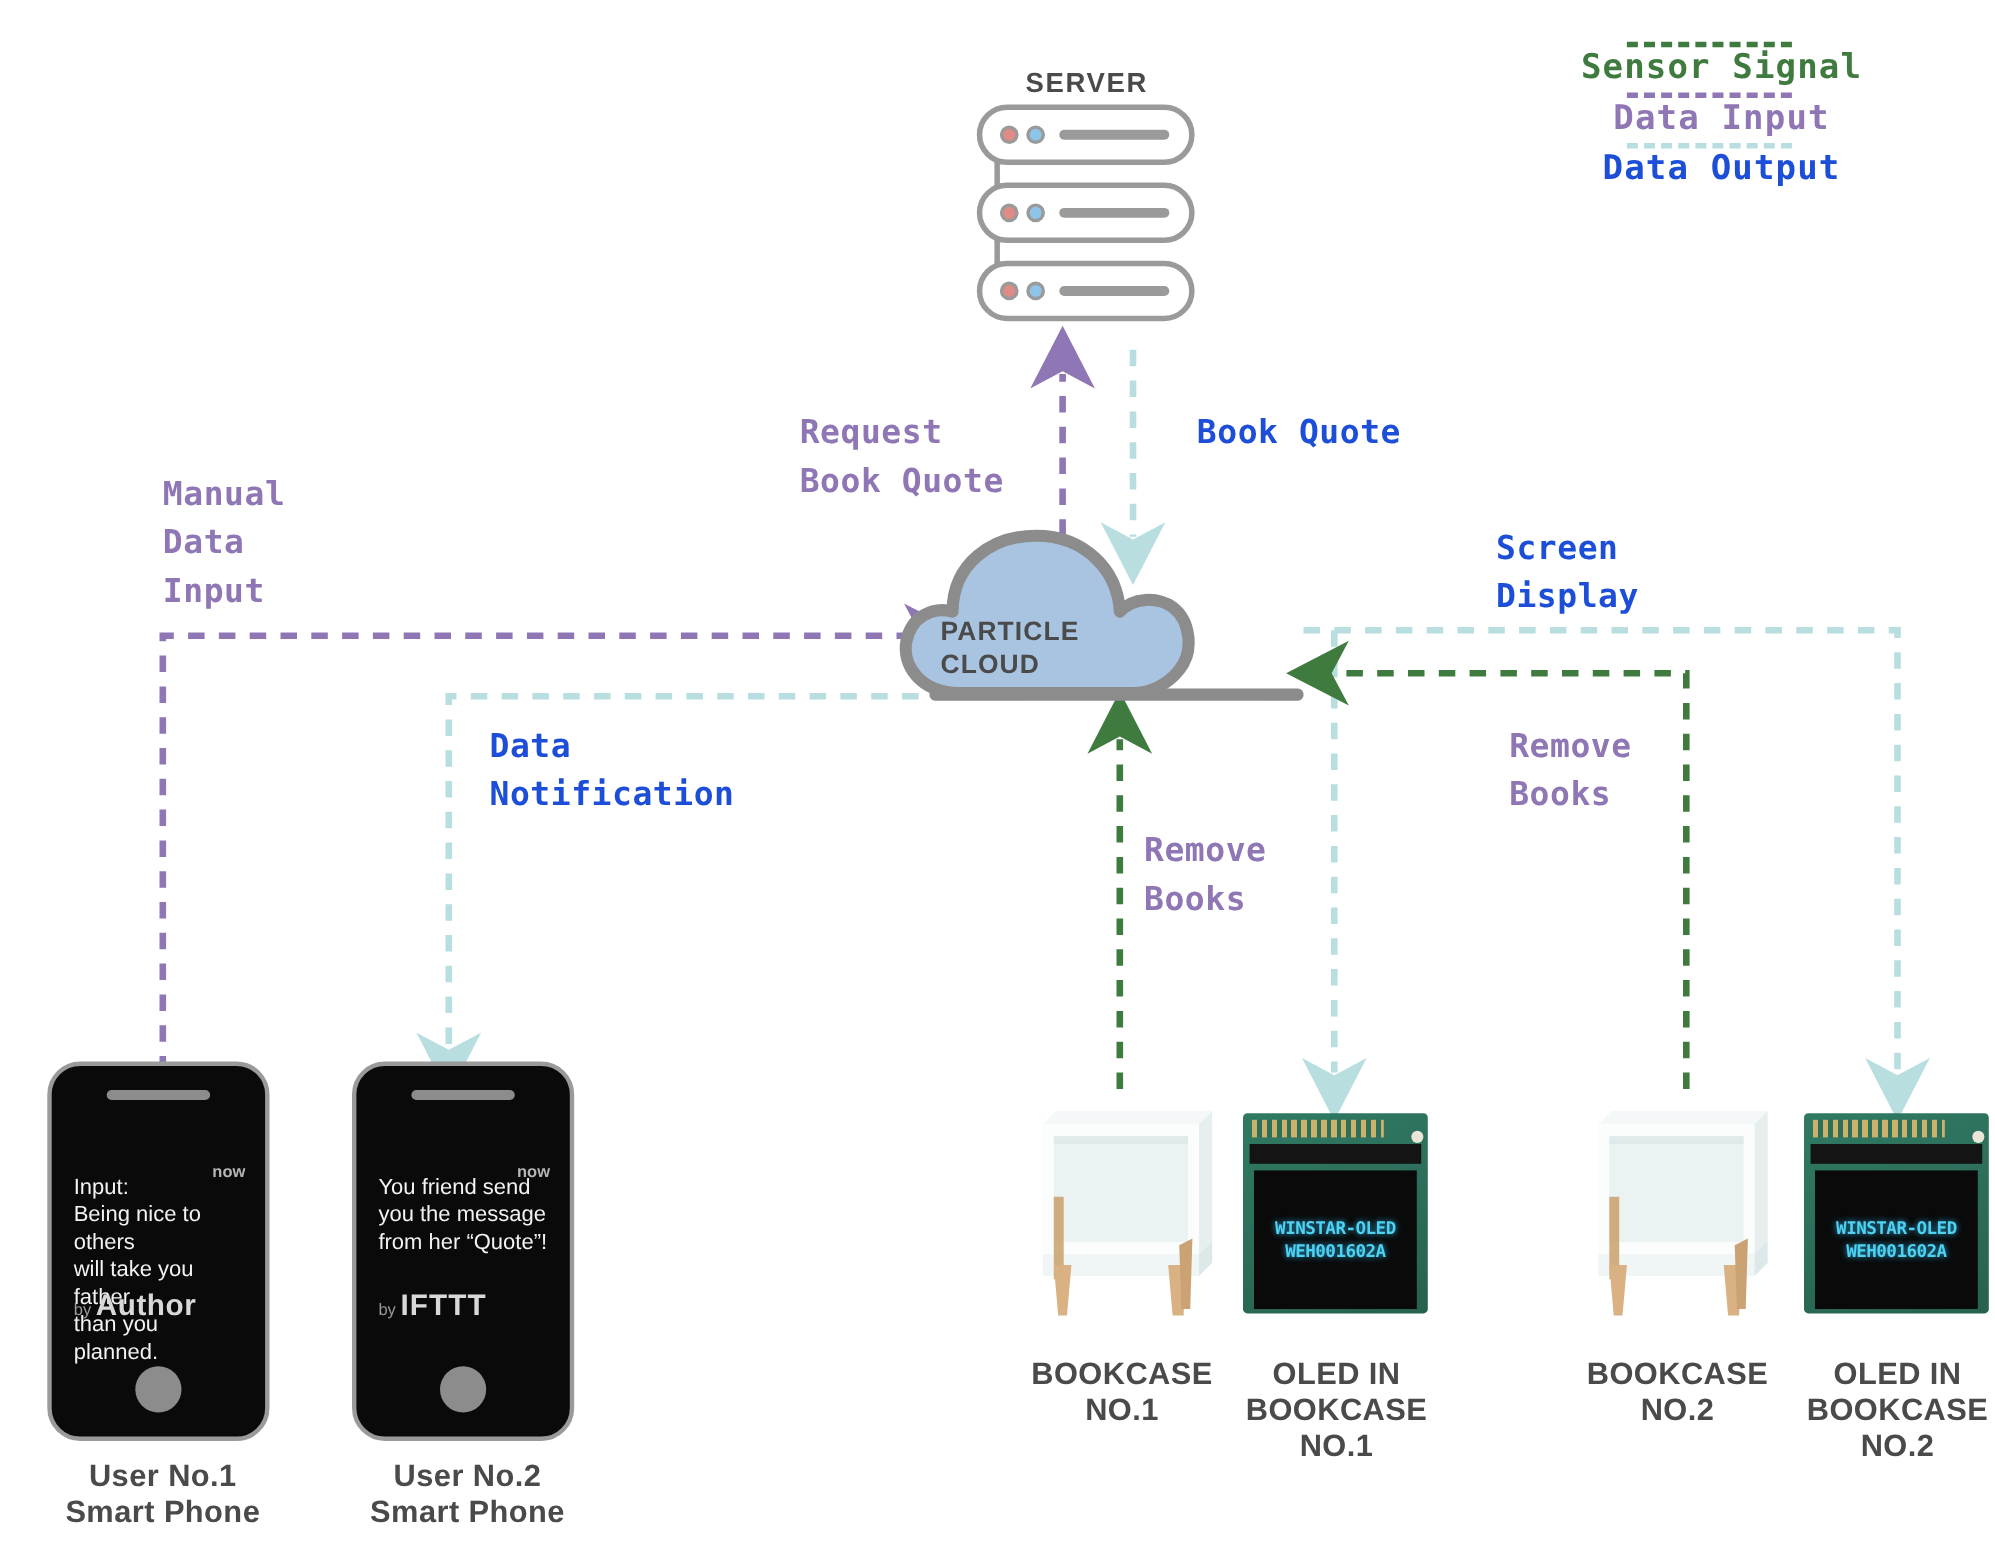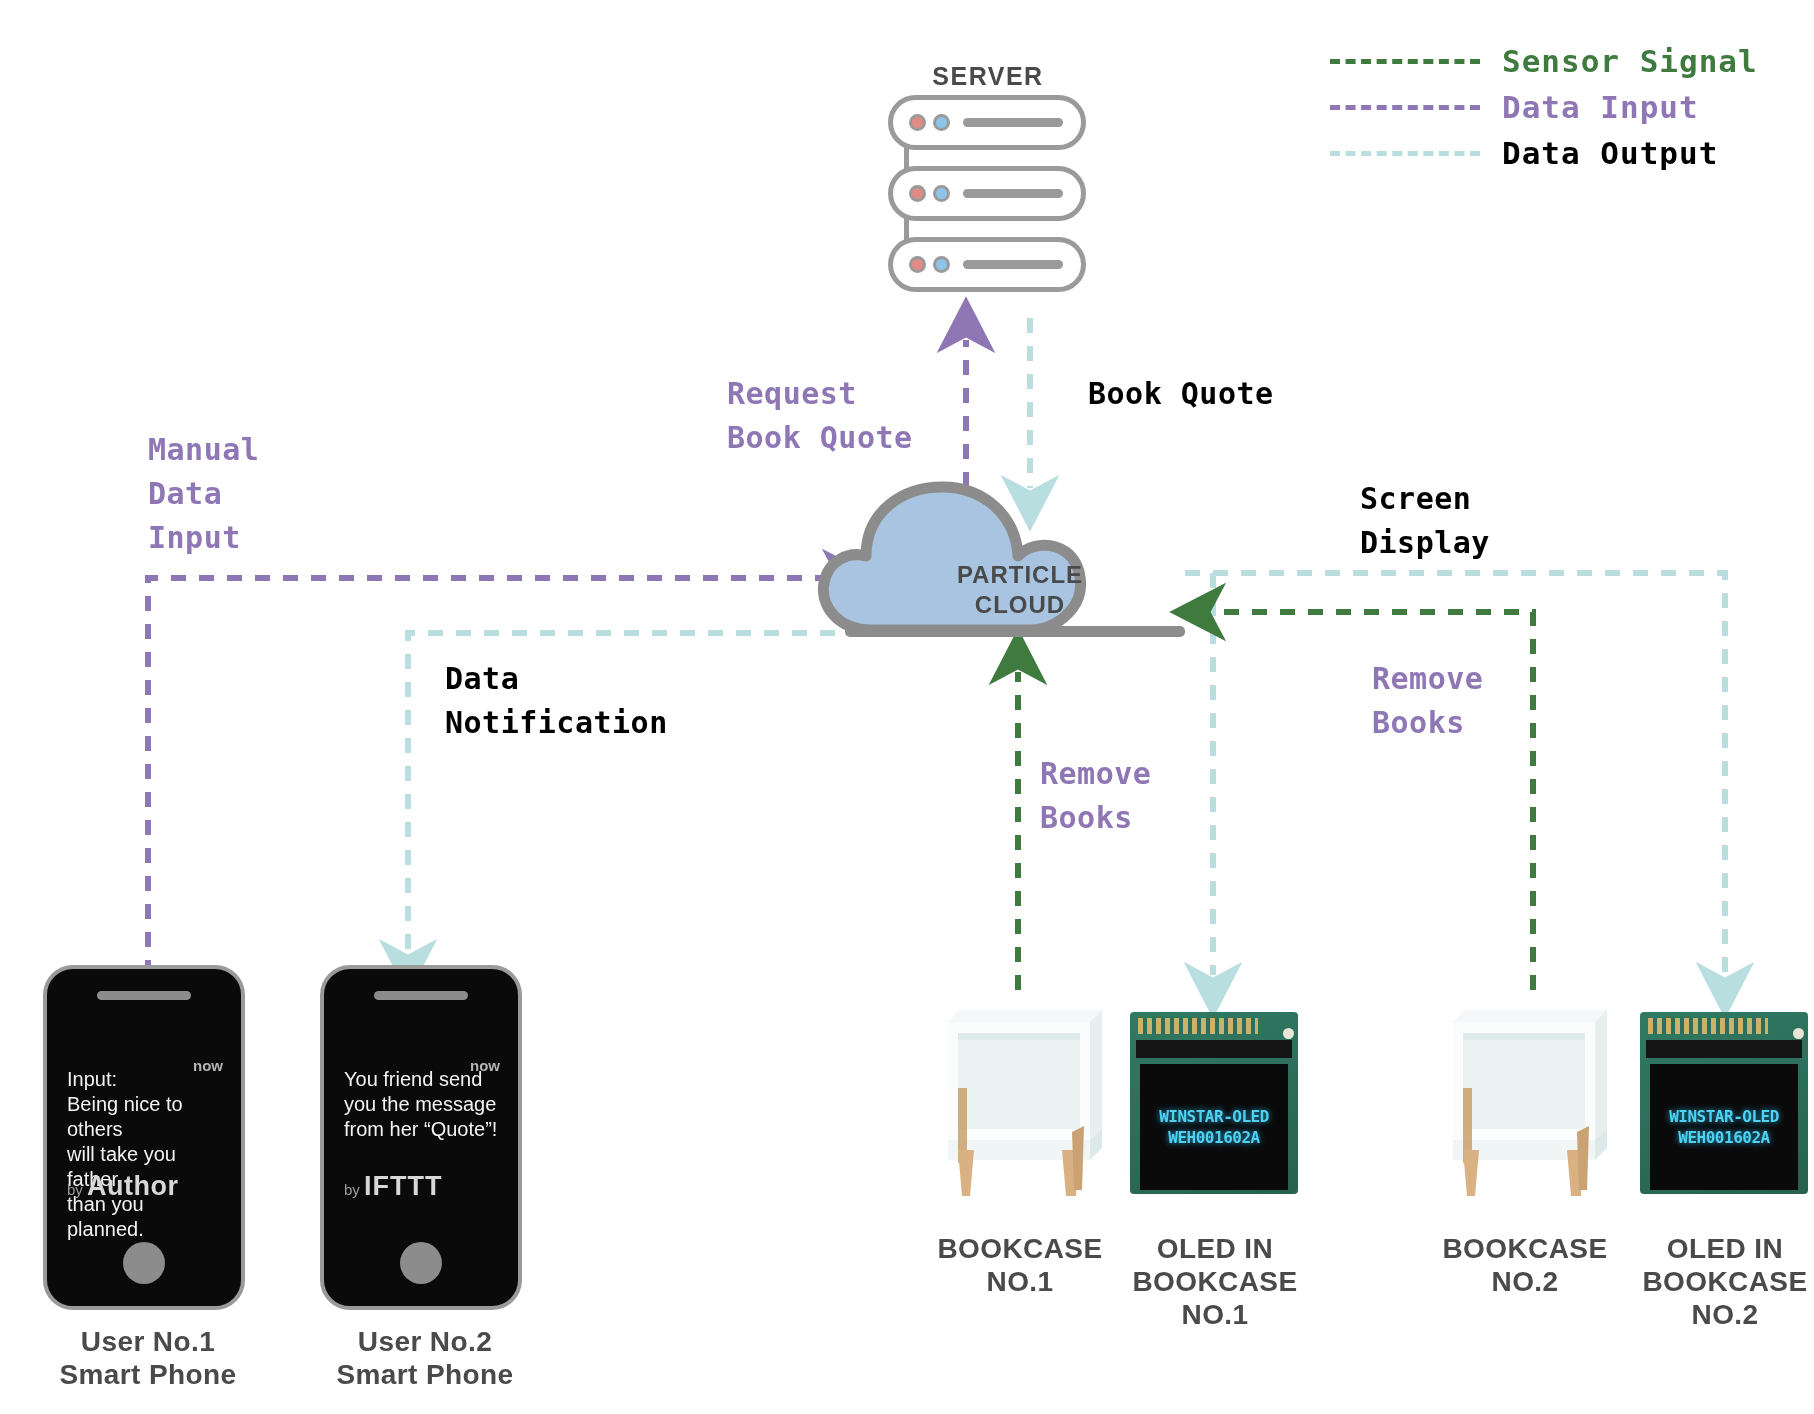--- a/index.html
+++ b/index.html
@@ -3,45 +3,45 @@
 <meta charset="utf-8">
 <style>
   html,body{margin:0;padding:0;background:#ffffff;}
   body{width:1814px;height:1414px;position:relative;overflow:hidden;
        font-family:"Liberation Sans",sans-serif;}
   #stage{position:absolute;left:0;top:0;width:1814px;height:1414px;}
   svg.layer{position:absolute;left:0;top:0;width:1814px;height:1414px;overflow:visible;}
 
   
   #legend{position:absolute;left:1330px;top:38px;width:470px;}
-  .legend-row{display:flex;align-items:center;height:46px;}
+  .legend-row{display:flex;align-items:center;height:46px;flex-direction:column;}
   .legend-dash{width:150px;height:0;border-top:5px dashed #3f7a3f;margin-right:22px;}
   .legend-dash.purple{border-top-color:#8f76b5;}
   .legend-dash.cyan{border-top-color:#b8dee0;}
   .legend-label{font-family:"DejaVu Sans Mono",monospace;font-weight:bold;font-size:31px;
                 letter-spacing:1px;white-space:nowrap;}
-  .c-green{color:#3f7a3f;} .c-purple{color:#8f76b5;} .c-cyan{color:#000000;}
+  .c-green{color:#3f7a3f;} .c-purple{color:#8f76b5;} .c-cyan{color:#1d4ed8;}
 
   
   .flow-label{position:absolute;font-family:"DejaVu Sans Mono",monospace;font-weight:bold;
               font-size:30px;line-height:44px;letter-spacing:0.5px;white-space:pre;}
 
   
   #server{position:absolute;left:888px;top:95px;width:200px;}
   .srv-title{position:absolute;left:888px;top:62px;width:200px;text-align:center;
              font-size:25px;font-weight:bold;color:#4a4a4a;letter-spacing:1.5px;}
   .srv-unit{width:198px;height:55px;border:5px solid #9a9a9a;border-radius:28px;
             background:#fff;box-sizing:border-box;display:flex;align-items:center;
             padding-left:16px;position:relative;}
   .srv-gap{width:198px;height:16px;position:relative;}
   .srv-gap:before{content:"";position:absolute;left:16px;top:-3px;width:5px;height:22px;background:#9a9a9a;}
   .srv-dot{width:17px;height:17px;border-radius:50%;border:3px solid #9a9a9a;margin-right:7px;box-sizing:border-box;}
   .srv-dot.red{background:#e08b85;} .srv-dot.blue{background:#8ec4e8;}
   .srv-bar{flex:1;height:9px;background:#9a9a9a;border-radius:5px;margin-left:6px;margin-right:18px;}
-  .cloud-txt{position:absolute;left:0;top:560px;width:330px;left:855px;text-align:center;
+  .cloud-txt{position:absolute;left:0;top:560px;width:330px;left:855px;
              font-size:24px;font-weight:bold;color:#4a4a4a;letter-spacing:1px;line-height:30px;}
 
   
   .phone{position:absolute;width:202px;height:345px;background:#0a0a0a;
          border:4px solid #9a9a9a;border-radius:30px;box-sizing:border-box;overflow:hidden;}
   .phone-speaker{position:absolute;left:50%;transform:translateX(-50%);top:22px;
                  width:94px;height:9px;background:#8c8c8c;border-radius:5px;}
   .phone-home{position:absolute;left:50%;transform:translateX(-50%);bottom:22px;
               width:42px;height:42px;background:#8c8c8c;border-radius:50%;}
   .phone-now{position:absolute;right:18px;top:88px;font-size:15px;font-weight:bold;color:#b5b5b5;}

